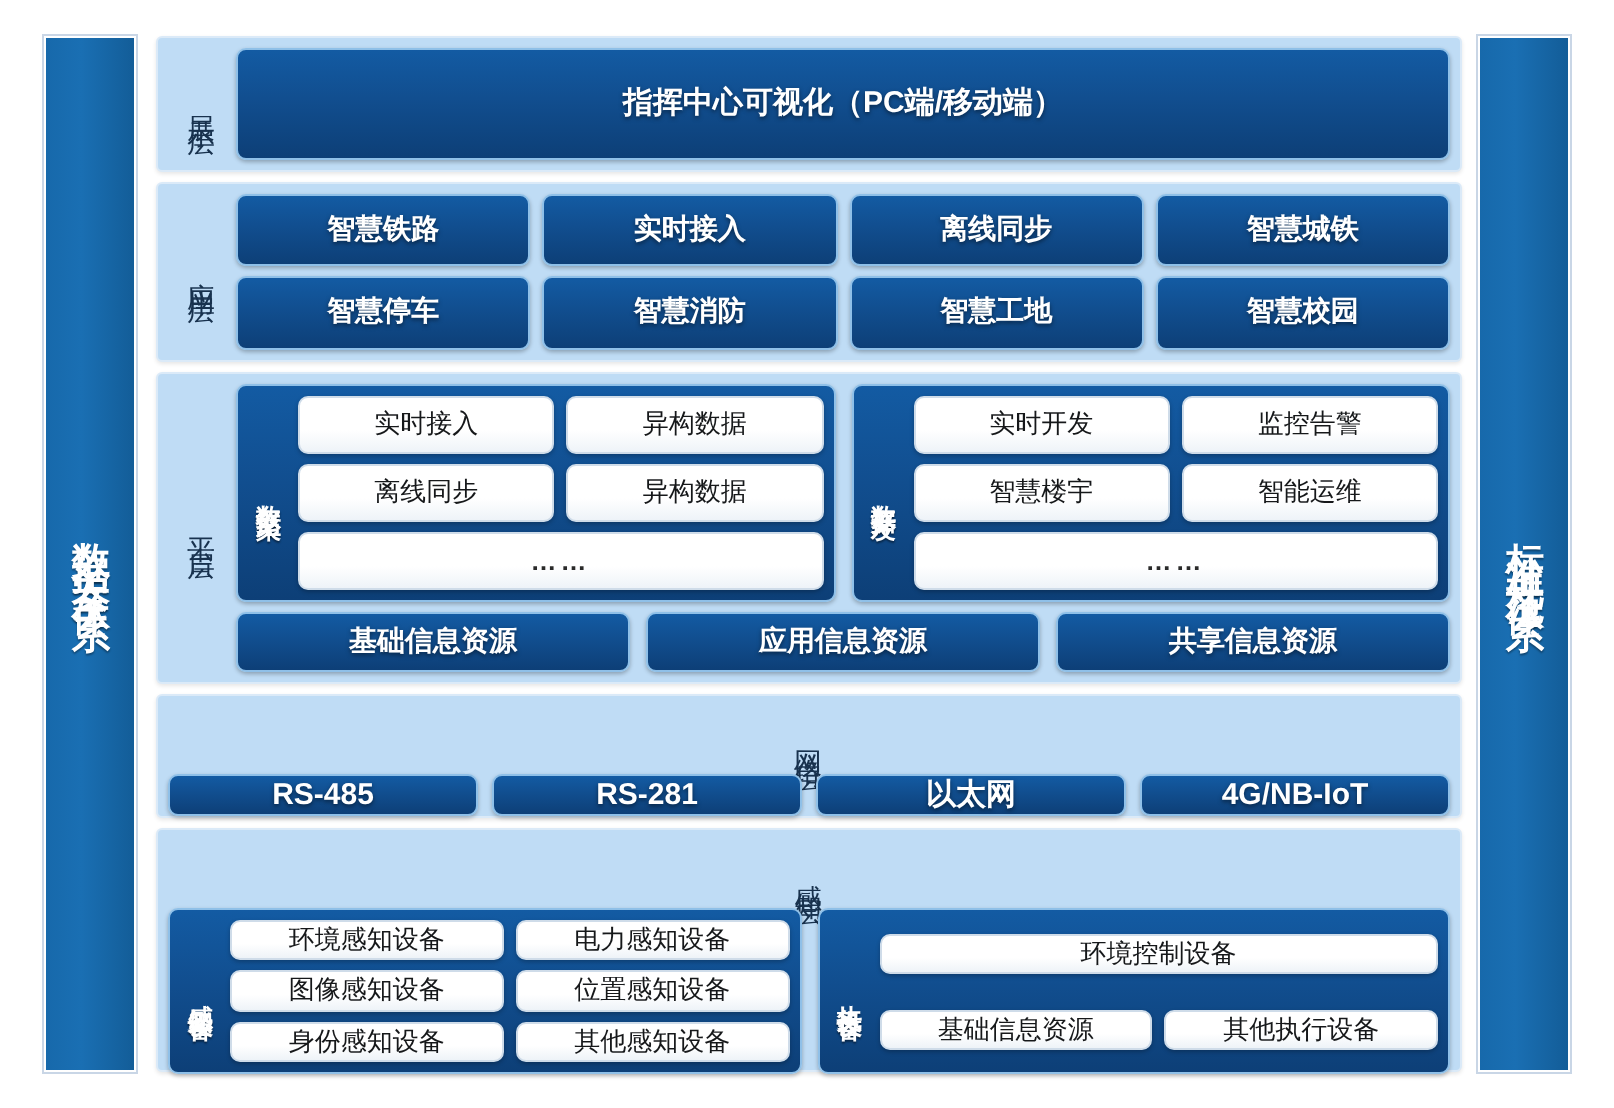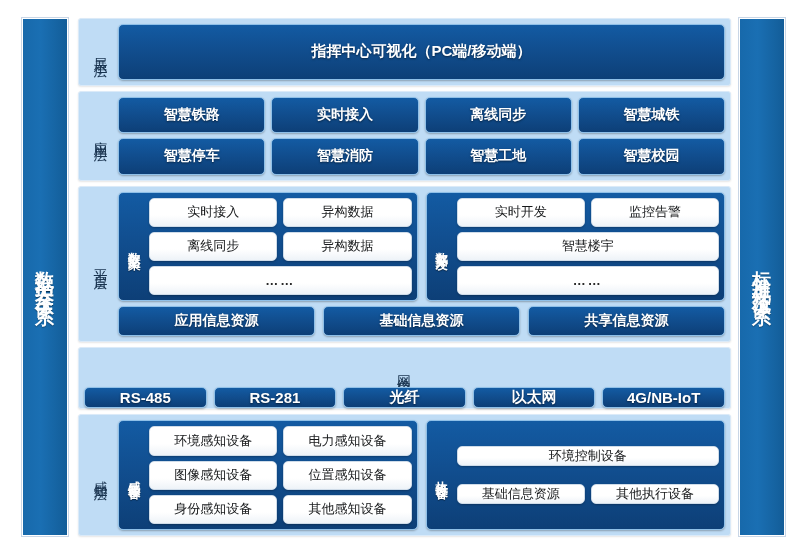--- a/index.html
+++ b/index.html
@@ -147,21 +147,21 @@
 
   .platform-bottom{flex:0 0 30px;display:flex;gap:8px;}
   .platform-bottom .chip{flex:1;}
 
   
   .net-layer{height:62px;flex-direction:column;}
   .net-row{flex:1;display:flex;gap:7px;}
   .net-row .chip{flex:1;font-size:15px;}
 
   
-  .perc-layer{height:122px;}
+  .perc-layer{height:122px;flex-direction:column;}
   .perc-row{flex:1;display:flex;gap:8px;min-height:0;}
   .perc-row .group{flex:1;}
   .group-grid.centered{justify-content:center;}
   .group-grid.centered .grid-row{flex:0 0 33px;align-items:center;}
 </style>
 </head>
 <body>
 
 <div class="canvas">
 
@@ -235,47 +235,47 @@
             <div class="group-title">
               <span>数据开发</span>
             </div>
             <div class="group-grid">
               <div class="grid-row">
                 <div class="chip-white">实时开发</div>
                 <div class="chip-white">监控告警</div>
               </div>
               <div class="grid-row">
                 <div class="chip-white">智慧楼宇</div>
+                <div class="chip-white">智能运维</div>
               </div>
               <div class="grid-row full">
                 <div class="chip-white ellipsis">……</div>
               </div>
             </div>
           </div>
 
         </div>
 
         <div class="platform-bottom">
+          <div class="chip">基础信息资源</div>
           <div class="chip">应用信息资源</div>
-          <div class="chip">基础信息资源</div>
           <div class="chip">共享信息资源</div>
         </div>
 
       </div>
     </div>
 
     <div class="layer net-layer">
       <div class="layer-label">
         <span>网络层</span>
       </div>
       <div class="layer-body">
         <div class="net-row">
           <div class="chip">RS-485</div>
           <div class="chip">RS-281</div>
-          <div class="chip">光纤</div>
           <div class="chip">以太网</div>
           <div class="chip">4G/NB-IoT</div>
         </div>
       </div>
     </div>
 
     <div class="layer perc-layer">
       <div class="layer-label">
         <span>感知层</span>
       </div>

